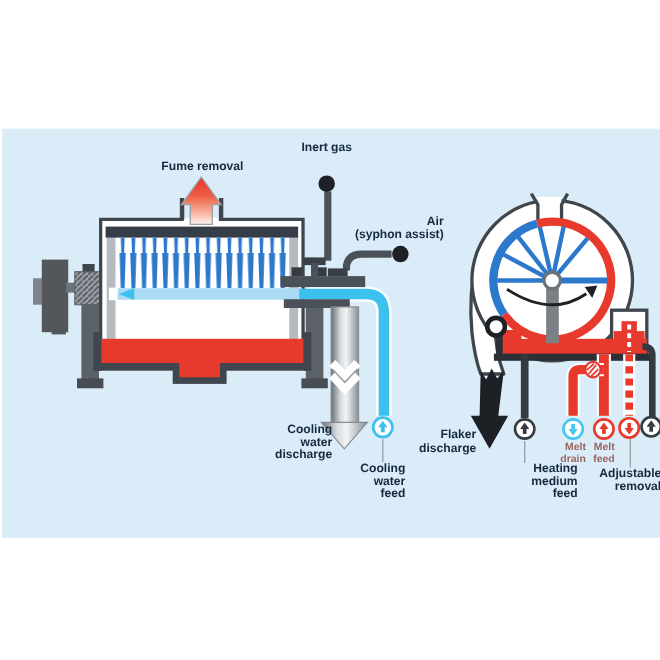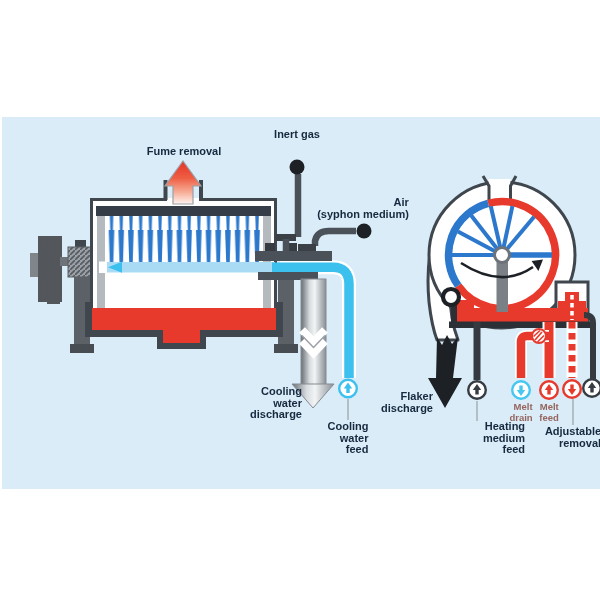--- a/index.html
+++ b/index.html
@@ -229,21 +229,21 @@
       <polygon points="587.8,388 596.2,388 592,382" fill="#363c42"></polygon>
     </g>
     <line x1="477" y1="401" x2="477" y2="421" stroke="#9aa0a5" stroke-width="1.2"></line>
     <line x1="573" y1="399" x2="573" y2="425" stroke="#9aa0a5" stroke-width="1.2"></line>
   </g>
 </svg>
 
 <div class="lbl" style="left:184px;top:152px">Fume removal</div>
 <div class="lbl" style="left:297px;top:135px">Inert gas</div>
 <div class="lbl" style="left:363px;top:208px">Air
-(syphon medium)</div>
+(syphon assist)</div>
 <div class="lbl" style="left:276px;top:403px">Cooling
 water
 discharge</div>
 <div class="lbl" style="left:348px;top:438px">Cooling
 water
 feed</div>
 <div class="lbl" style="left:407px;top:402px">Flaker
 discharge</div>
 <div class="lbl" style="left:504px;top:438px">Heating
 medium

